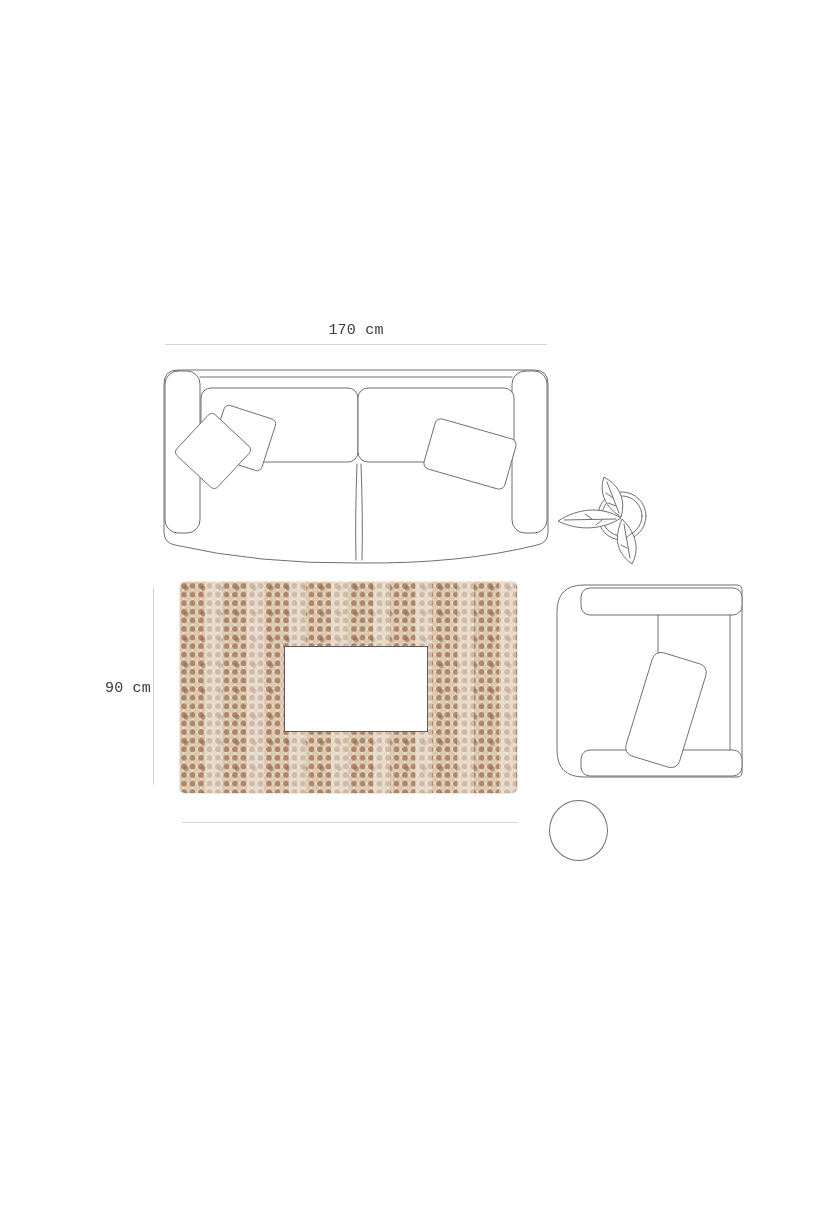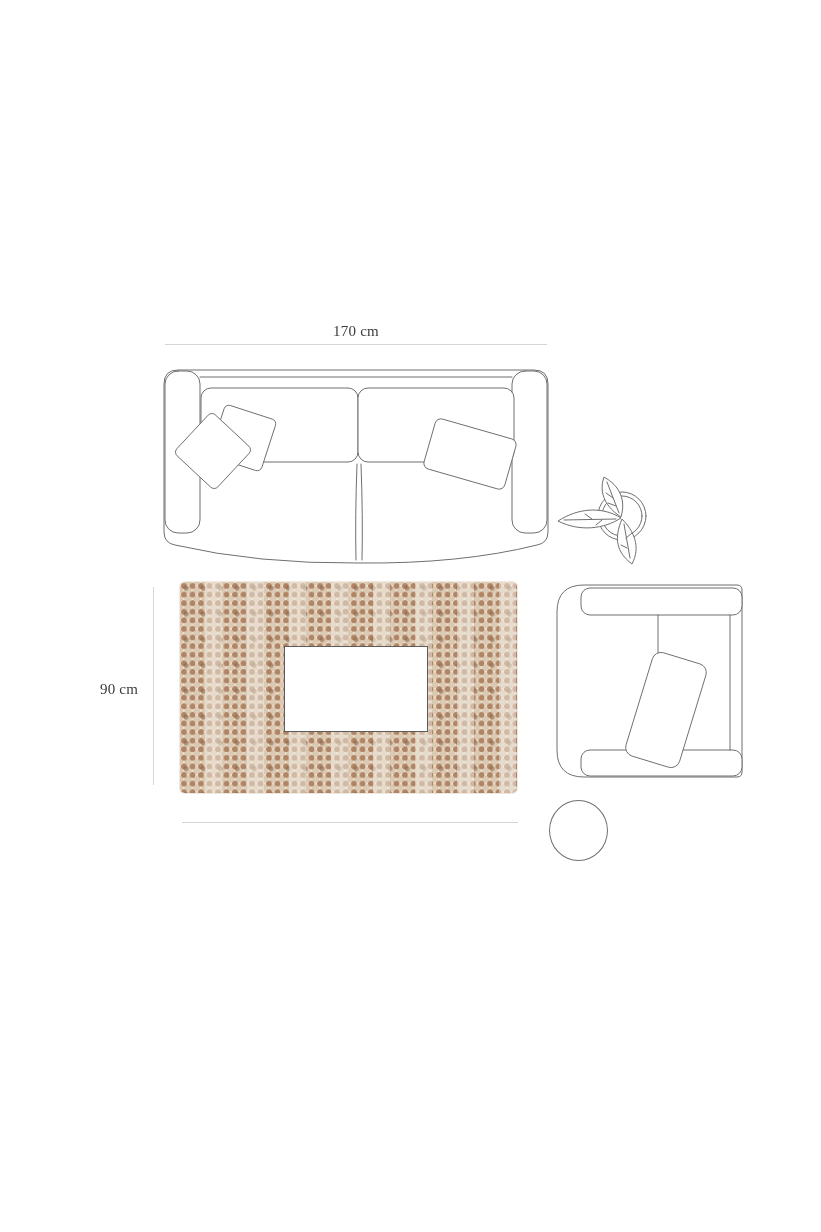--- a/index.html
+++ b/index.html
@@ -1,18 +1,18 @@
 <!DOCTYPE html>
 <html><head>
 <meta charset="utf-8">
 <style>
   html,body{margin:0;padding:0;background:#ffffff;}
   .canvas{
     position:relative;width:821px;height:1232px;background:#ffffff;overflow:hidden;
-    font-family:Liberation Serif, serif;color:#3b3b3b;
+    font-family:Liberation Mono, monospace;color:#3b3b3b;
   }
   .dim-label{
     position:absolute;font-size:15px;color:#3b3b3b;letter-spacing:.2px;
     text-align:center;line-height:16px;white-space:nowrap;
   }
   .dim-line-h{position:absolute;height:1px;background:#d6d6d6;}
   .dim-line-v{position:absolute;width:1px;background:#d6d6d6;}
   svg{position:absolute;overflow:visible;}
   svg path,svg rect,svg circle,svg line{vector-effect:non-scaling-stroke;}
   .lineart{fill:none;stroke:#6f6f6f;stroke-width:1;stroke-linejoin:round;stroke-linecap:round;}
@@ -76,21 +76,21 @@
     <path class="whitefill" d="M 71,60 C 52,48 28,50 8,63 C 30,74 54,71 71,60 Z"></path>
     <path class="lineart" d="M 66,61 L 14,62 M 42,61 L 35,56 M 52,62 L 46,67"></path>
     <path class="whitefill" d="M 72,61 C 64,80 66,94 82,106 C 91,89 84,73 72,61 Z"></path>
     <path class="lineart" d="M 74,66 L 80,100 M 76,80 L 82,75 M 77,90 L 71,87"></path>
   </svg>
 
   <div class="rug"></div>
 
   <div class="coffee-table"></div>
 
-  <div class="dim-label" style="left:89px;top:681px;width:60px;">90 cm</div>
+  <div class="dim-label" style="left:98px;top:681px;width:60px;">90 cm</div>
   <div class="dim-line-v" style="left:153px;top:587px;height:198px;"></div>
 
   <div class="dim-line-h" style="left:182px;top:822px;width:336px;"></div>
 
   <svg style="left:554px;top:582px;" width="192" height="198" viewBox="0 0 192 198" aria-hidden="true">
     <path class="whitefill" d="M 30,3 L 183,3 Q 188,3 188,8 L 188,190 Q 188,195 183,195
              L 30,195 Q 3,195 3,168 L 3,30 Q 3,3 30,3 Z"></path>
     <rect class="whitefill" x="27" y="6" width="161" height="27" rx="9"></rect>
     <rect class="whitefill" x="27" y="168" width="161" height="26" rx="9"></rect>
     <path class="lineart" d="M 176,33 L 176,168"></path>

